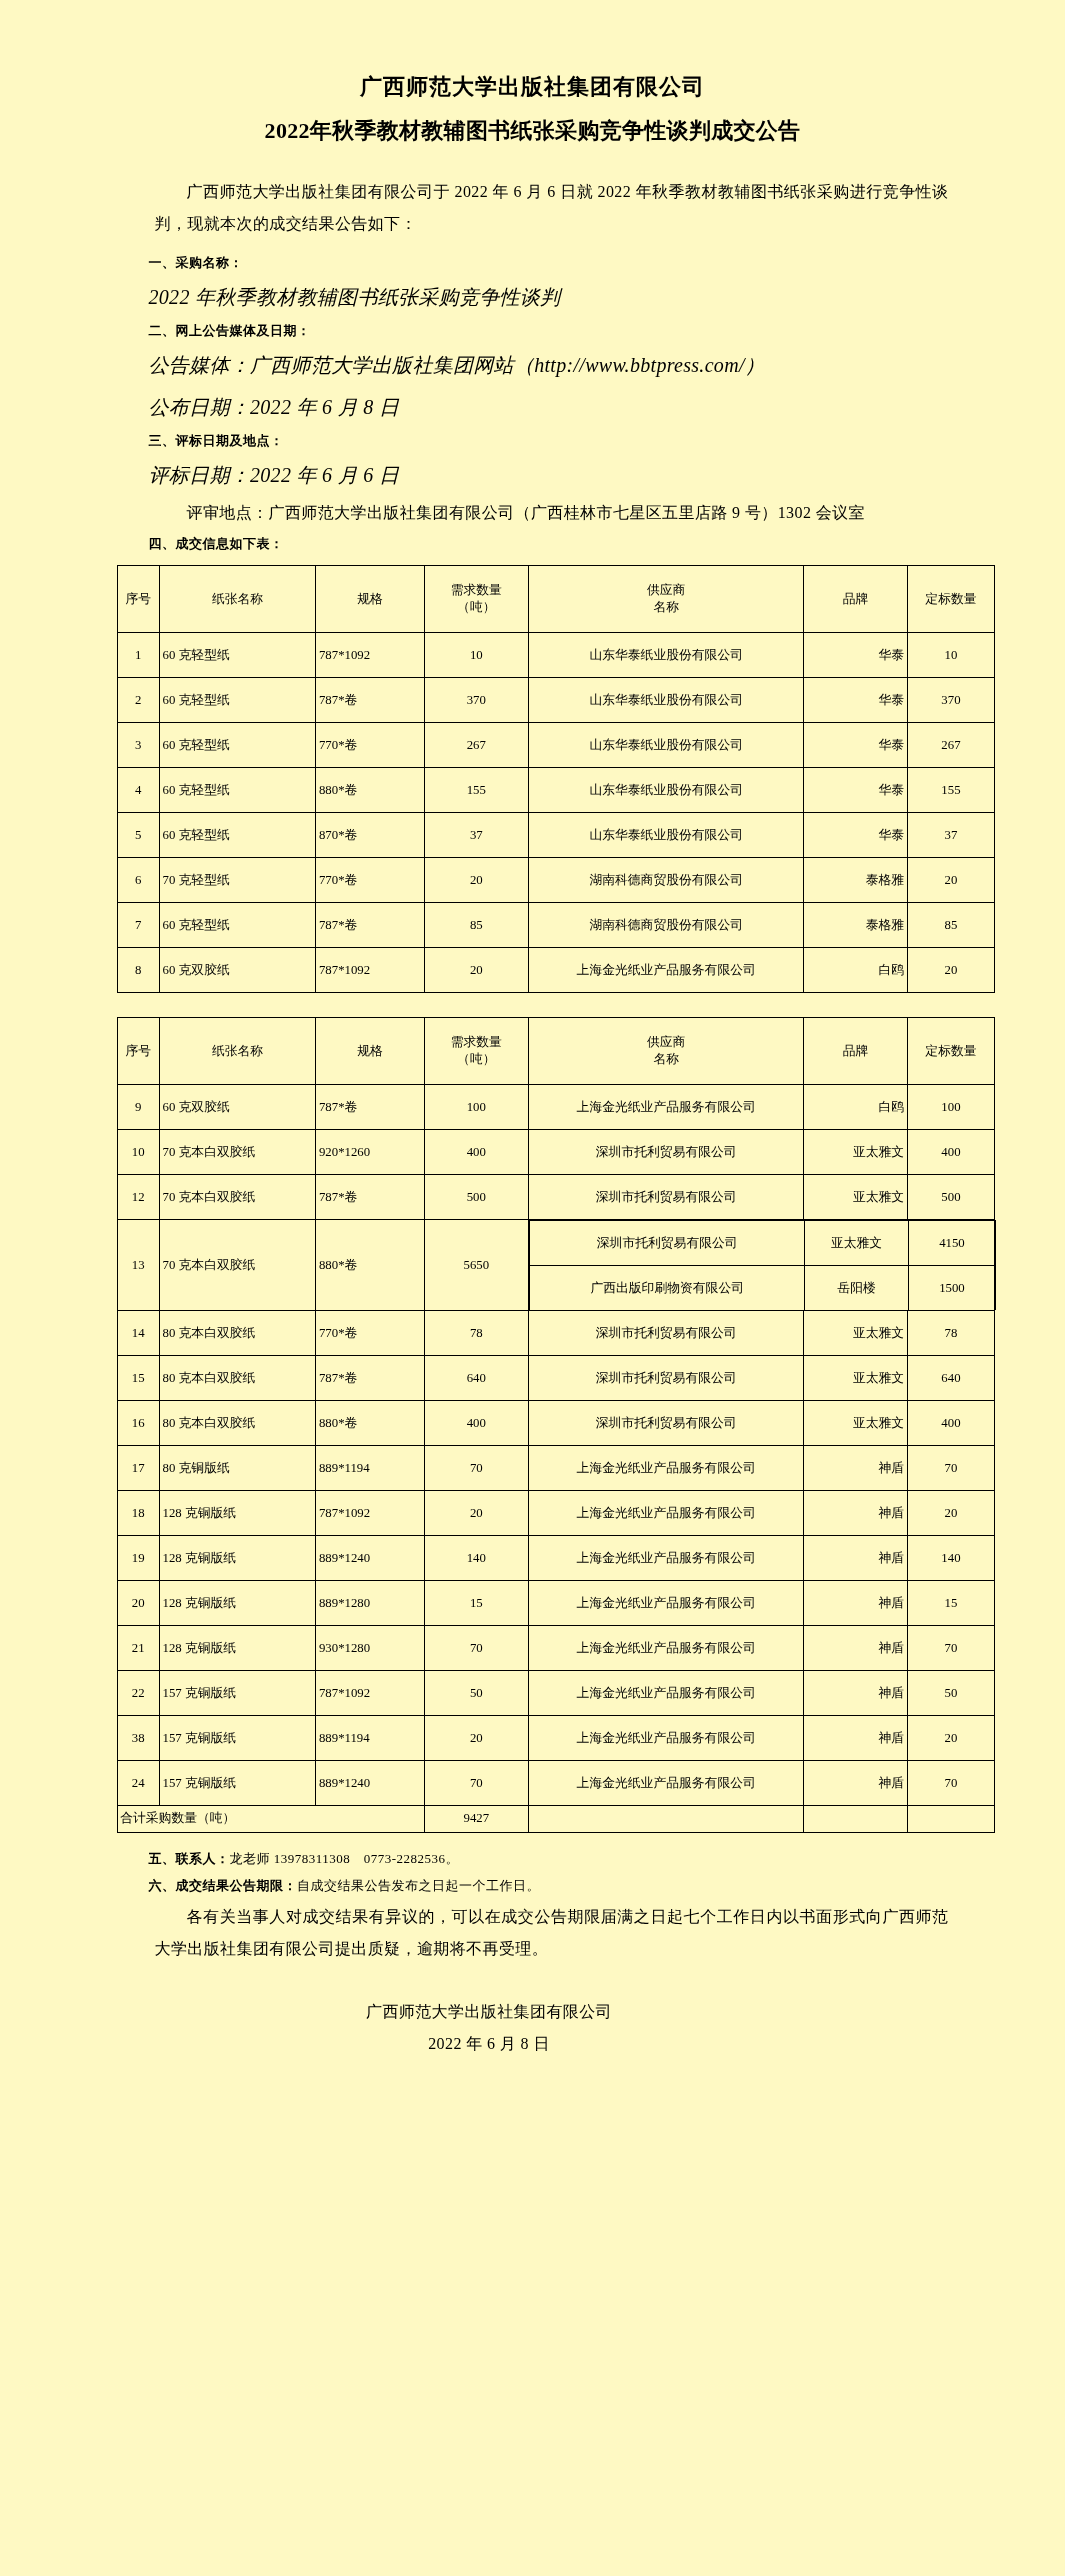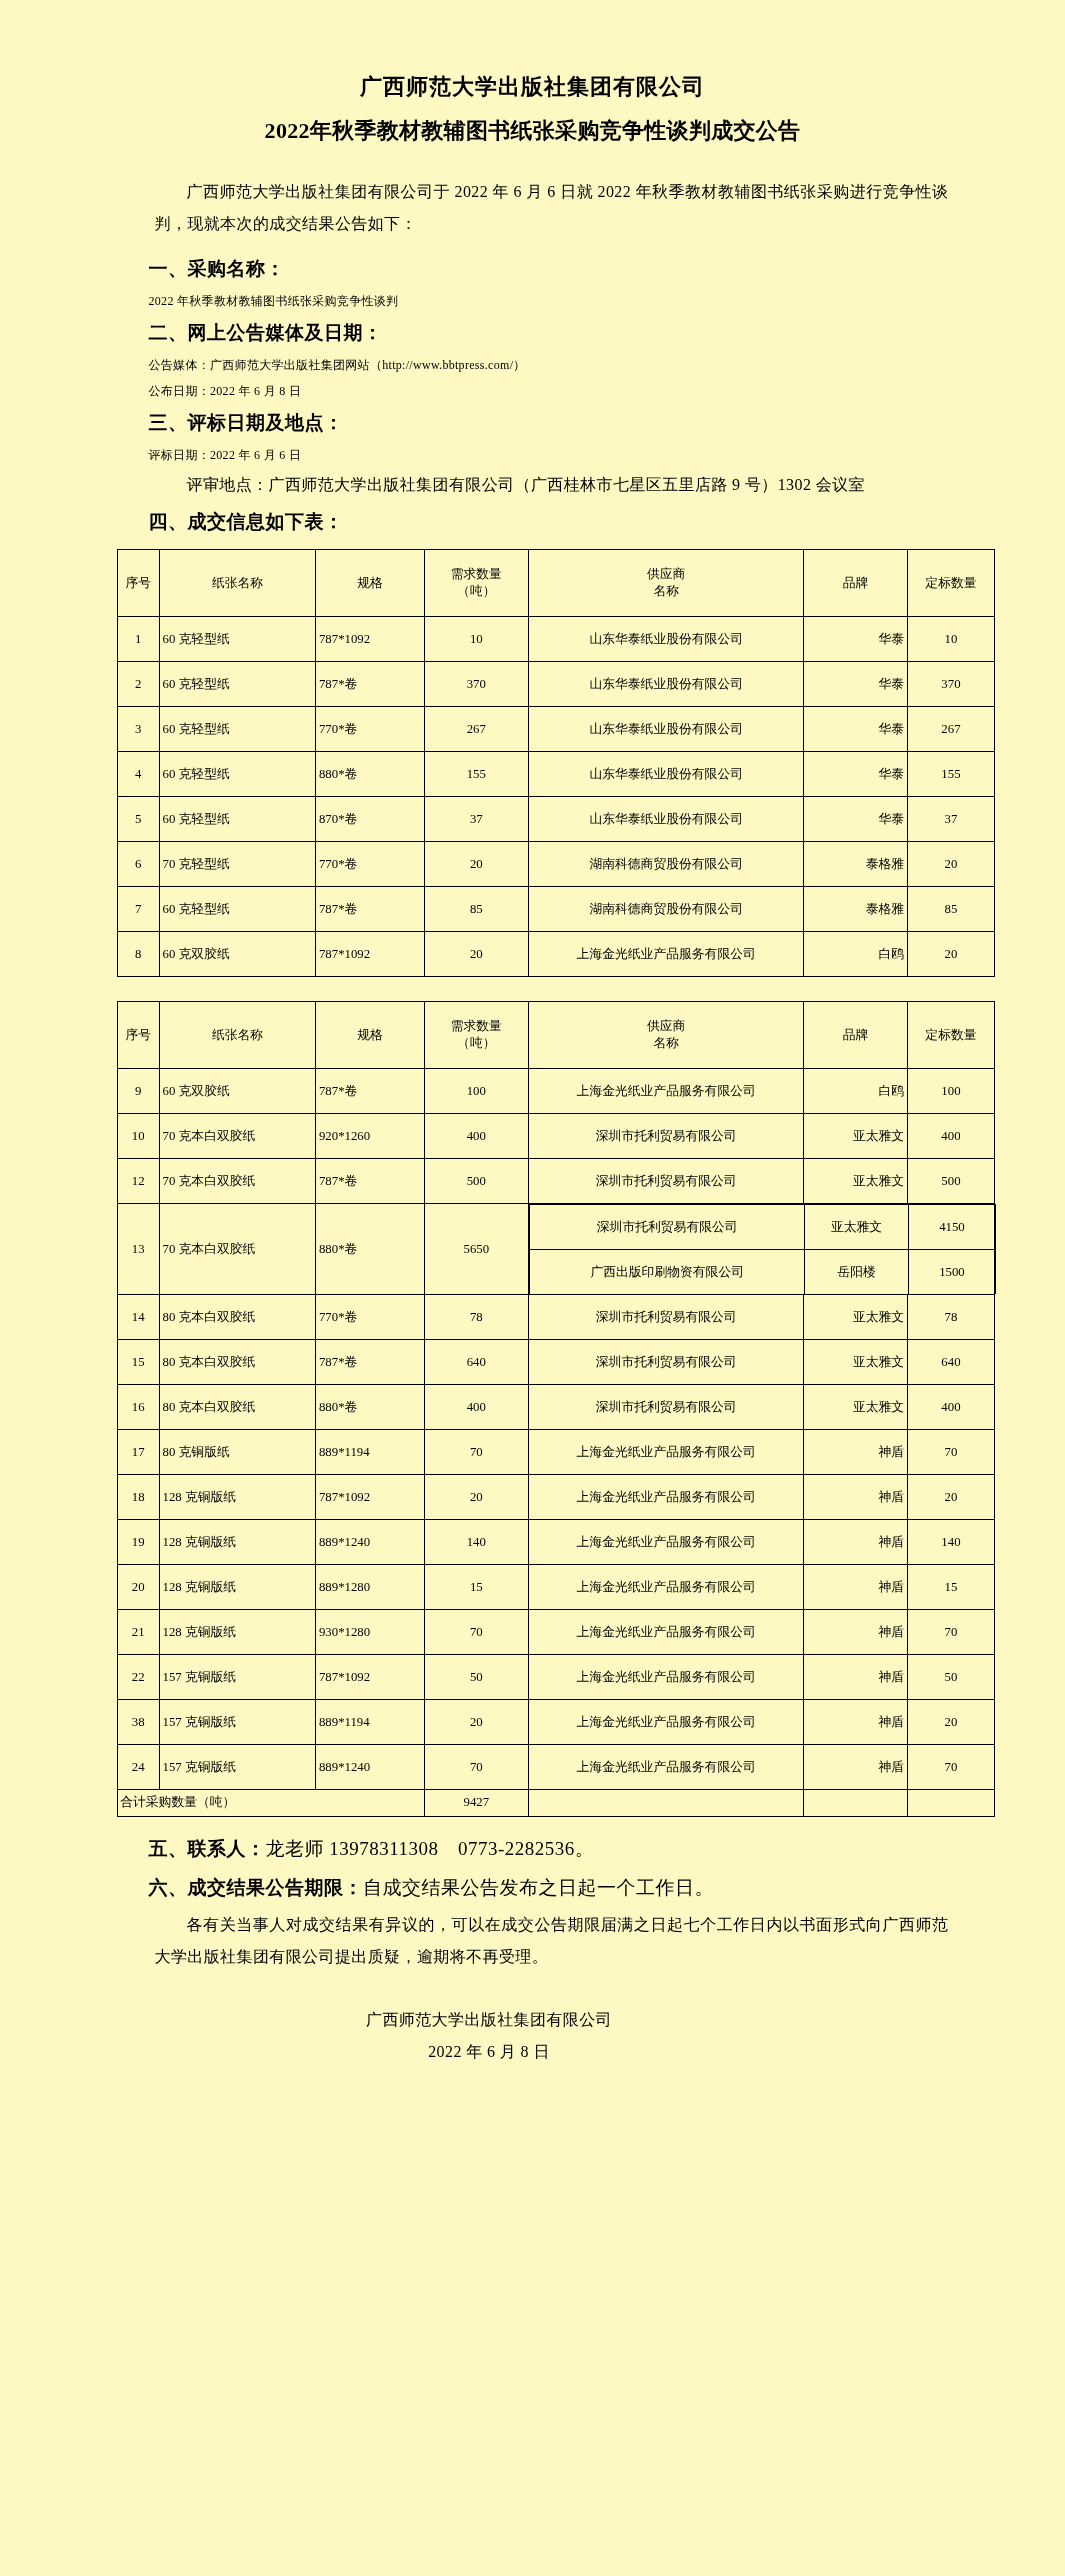--- a/index.html
+++ b/index.html
@@ -54,36 +54,37 @@
     text-align: justify;
     text-justify: inter-ideograph;
     margin: 0 0 2.7px 0;
     letter-spacing: 0.4px;
   }
   .para.indent {
     text-indent: 32px;
     margin-left: 38px;
   }
   .section-head {
-    font-size: 19px;
+    font-size: 13px;
     font-weight: bold;
     line-height: 2.0;
     margin: 0 0 1.3px 0;
     text-indent: 32px;
     letter-spacing: 0.5px;
   }
   .section-head .tail {
     font-weight: normal;
   }
   .sub-line {
-    font-size: 12px;
+    font-size: 20px;
     line-height: 2.0;
     margin: 0 0 1.3px 0;
     text-indent: 32px;
     letter-spacing: 0.3px;
+    font-style: italic;
   }
   .spacer-sm { height: 6.7px; }
   .spacer-md { height: 13.4px; }
 
   
   table.bid-table {
     border-collapse: collapse;
     width: 832px;
     margin: 0 auto;
     table-layout: fixed;

